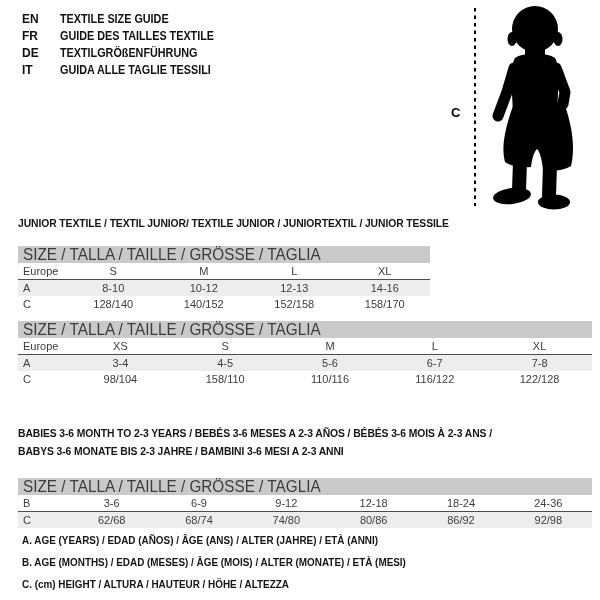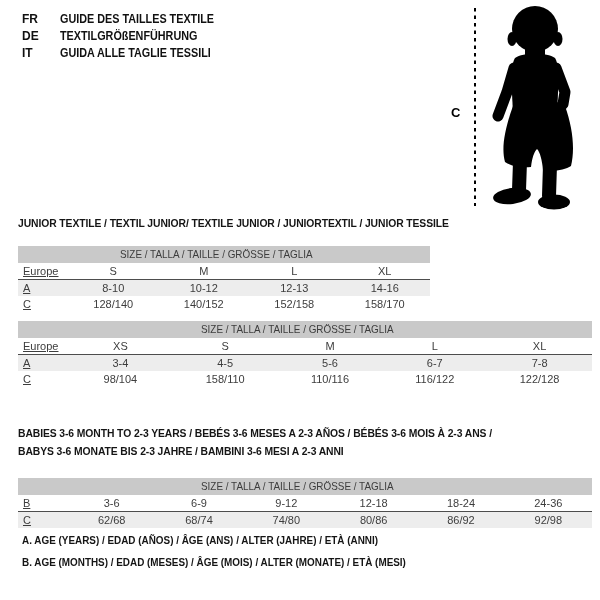--- a/index.html
+++ b/index.html
@@ -20,36 +20,40 @@
 
   
   .table-block{position:absolute;}
   .t1{left:18px;top:213px;width:412px;}
   .t2{left:18px;top:321px;width:574px;}
   .t3{left:18px;top:423px;width:574px;}
   .tbl-title{font-size:11.5px;font-weight:bold;line-height:14px;color:#151515;letter-spacing:-0.1px;}
   .t1 .title-wrap,.t2 .title-wrap{margin-bottom:15px;}
   .t3 .title-wrap{margin-bottom:19px;}
   .size-bar{background:#c9c9c9;height:17px;line-height:17px;padding-left:5px;
-    font-size:11px;color:#3c3c3c;text-align:center;}
+    font-size:17px;color:#3c3c3c;}
   table.size-table{border-collapse:collapse;table-layout:fixed;width:100%;
     font-size:11px;color:#3d3d3d;}
   table.size-table td{height:16px;text-align:center;padding:0;vertical-align:middle;}
-  table.size-table td.lbl{text-align:left;padding-left:5px;text-decoration:underline;}
+  table.size-table td.lbl{text-align:left;padding-left:5px;}
   tr.first-row td{border-bottom:1px solid #4d4d4d;}
   tr.alt-row td{background:#ededed;}
 
   
   .footnotes{position:absolute;left:22px;top:529px;}
   .footnote{height:22px;line-height:22px;font-size:11px;font-weight:bold;color:#151515;}
 </style>
 </head>
 <body>
 
 <div class="legend">
+  <div class="legend-row">
+    <span class="legend-code">EN</span>
+    <span class="cond">TEXTILE SIZE GUIDE</span>
+  </div>
   <div class="legend-row">
     <span class="legend-code">FR</span>
     <span class="cond">GUIDE DES TAILLES TEXTILE</span>
   </div>
   <div class="legend-row">
     <span class="legend-code">DE</span>
     <span class="cond">TEXTILGRÖßENFÜHRUNG</span>
   </div>
   <div class="legend-row">
     <span class="legend-code">IT</span>
@@ -183,13 +187,14 @@
           <td>86/92</td>
           <td>92/98</td>
         </tr>
       </tbody>
   </table>
 </section>
 
 <div class="footnotes">
   <div class="footnote"><span class="cond">A. AGE (YEARS) / EDAD (AÑOS) / ÂGE (ANS) / ALTER (JAHRE) / ETÀ (ANNI)</span></div>
   <div class="footnote"><span class="cond">B. AGE (MONTHS) / EDAD (MESES) / ÂGE (MOIS) / ALTER (MONATE) / ETÀ (MESI)</span></div>
+  <div class="footnote"><span class="cond">C. (cm) HEIGHT / ALTURA / HAUTEUR / HÖHE / ALTEZZA</span></div>
 </div>
 
 </body></html>

